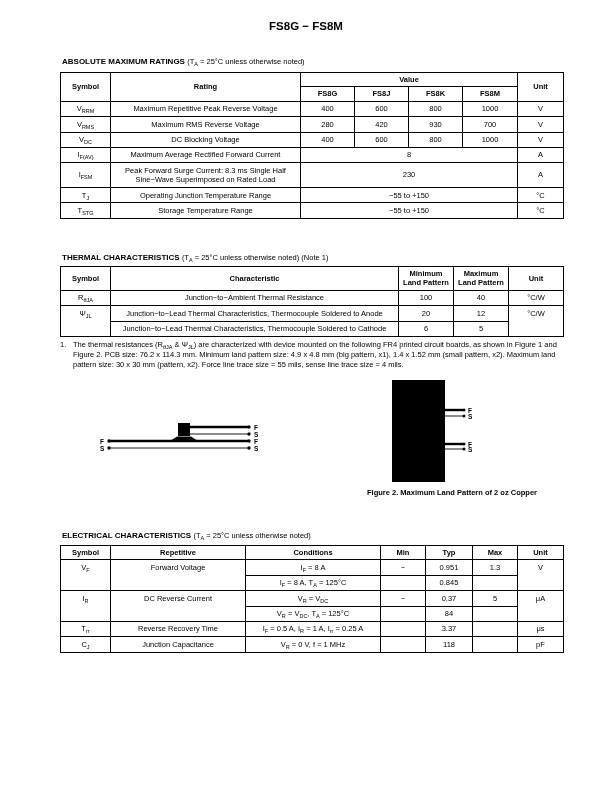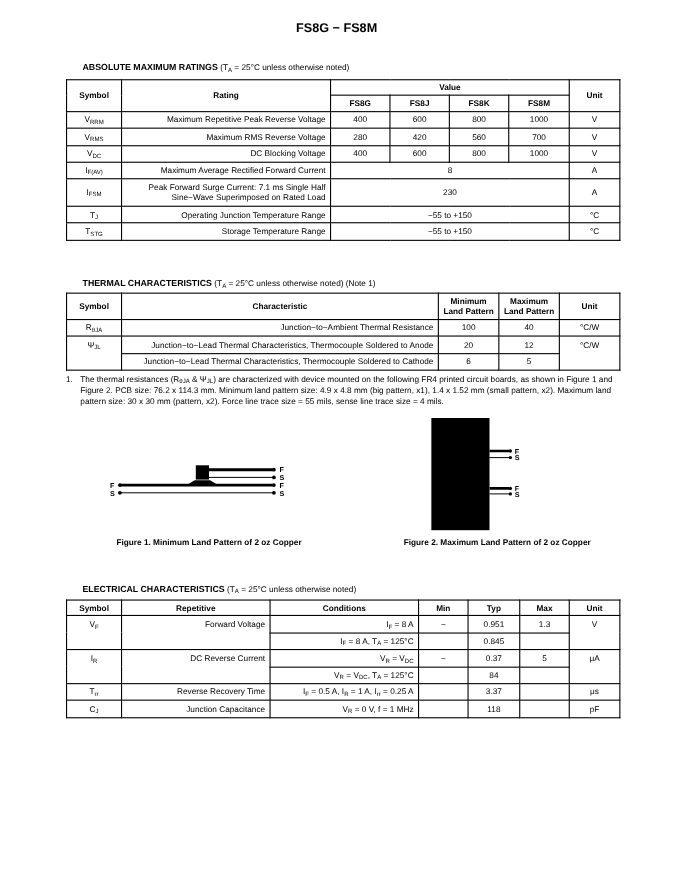--- a/index.html
+++ b/index.html
@@ -8,32 +8,32 @@
     position:relative; width:612px; height:672px; margin:0 auto;
     background:#ffffff; color:#000;
     font-family:"Liberation Sans", sans-serif;
     overflow:hidden;
   }
   .doc-title {
     position:absolute; top:20px; left:0; right:0;
     text-align:center; font-size:11.5px; font-weight:bold;
   }
   .sec-heading { position:absolute; left:62px; font-size:8px; white-space:nowrap; }
-  .sec-heading .hb { font-weight:bold;margin-left:13px; }
+  .sec-heading .hb { font-weight:bold; }
   .sec-heading .hn { font-weight:normal; font-size:7.5px; }
   table.ds {
     position:absolute; left:60px; width:503px;
     border-collapse:collapse; table-layout:fixed; background:#fff;
   }
   table.ds th, table.ds td {
     border:1px solid #000; font-size:7.5px; line-height:1.25;
     text-align:center; vertical-align:middle; padding:2.5px 4px;
   }
   table.ds th { font-weight:bold; padding:2px 3px; }
-  table.ds td.tl { text-align:right; }
+  table.ds td.tl { text-align:center; }
   table.ds td.vtop { vertical-align:top; }
   sub { font-size:5.5px; vertical-align:-1.5px; line-height:0; }
   .footnote {
     position:absolute; left:60px; width:504px;
     font-size:7.5px; line-height:1.3; text-align:left;
   }
   .numnote { display:flex; }
   .numnote .nn { width:13px; flex:none; }
   .numnote .nt { flex:1; }
   .fig-caption {
@@ -94,42 +94,42 @@
           <td>600</td>
           <td>800</td>
           <td>1000</td>
           <td>V</td>
         </tr>
         <tr>
           <td>V<sub>RMS</sub></td>
           <td class="tl">Maximum RMS Reverse Voltage</td>
           <td>280</td>
           <td>420</td>
-          <td>560</td>
+          <td>930</td>
           <td>700</td>
           <td>V</td>
         </tr>
         <tr>
           <td>V<sub>DC</sub></td>
           <td class="tl">DC Blocking Voltage</td>
           <td>400</td>
           <td>600</td>
           <td>800</td>
           <td>1000</td>
           <td>V</td>
         </tr>
         <tr>
           <td>I<sub>F(AV)</sub></td>
           <td class="tl">Maximum Average Rectified Forward Current</td>
           <td colspan="4">8</td>
           <td>A</td>
         </tr>
         <tr>
           <td>I<sub>FSM</sub></td>
-          <td class="tl">Peak Forward Surge Current: 7.1 ms Single Half Sine−Wave Superimposed on Rated Load</td>
+          <td class="tl">Peak Forward Surge Current: 8.3 ms Single Half Sine−Wave Superimposed on Rated Load</td>
           <td colspan="4">230</td>
           <td>A</td>
         </tr>
         <tr>
           <td>T<sub>J</sub></td>
           <td class="tl">Operating Junction Temperature Range</td>
           <td colspan="4">−55 to +150</td>
           <td>°C</td>
         </tr>
         <tr>
@@ -222,21 +222,20 @@
     <circle cx="72" cy="36" r="1.5" fill="#000"></circle>
     <text x="76" y="38.5">S</text>
     <line x1="53" y1="64" x2="71" y2="64" stroke="#000" stroke-width="2.4"></line>
     <circle cx="72" cy="64" r="1.5" fill="#000"></circle>
     <text x="76" y="66.5">F</text>
     <line x1="53" y1="69" x2="71" y2="69" stroke="#000" stroke-width="0.9"></line>
     <circle cx="72" cy="69" r="1.5" fill="#000"></circle>
     <text x="76" y="71.5">S</text>
   </svg>
 
-  <div class="fig-caption" style="left:60px; top:488px; width:260px">Figure 1. Minimum Land Pattern of 2 oz Copper</div>
   <div class="fig-caption" style="left:339px; top:488px; width:226px">Figure 2. Maximum Land Pattern of 2 oz Copper</div>
 
   <div class="sec-heading" style="top:531px">
     <span class="hb">ELECTRICAL CHARACTERISTICS</span>
     <span class="hn">(T<sub>A</sub> = 25°C unless otherwise noted)</span>
   </div>
 
   <table class="ds" style="top:545px">
     <colgroup>
       <col style="width:50px">

